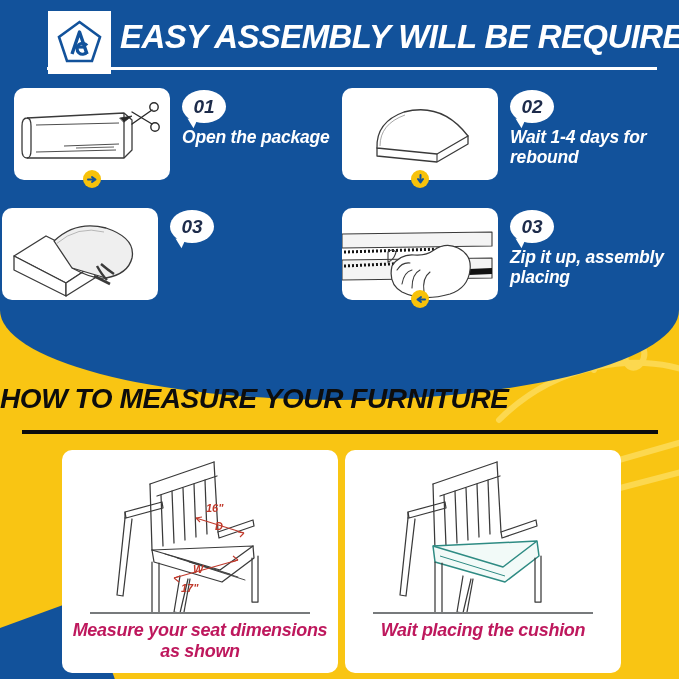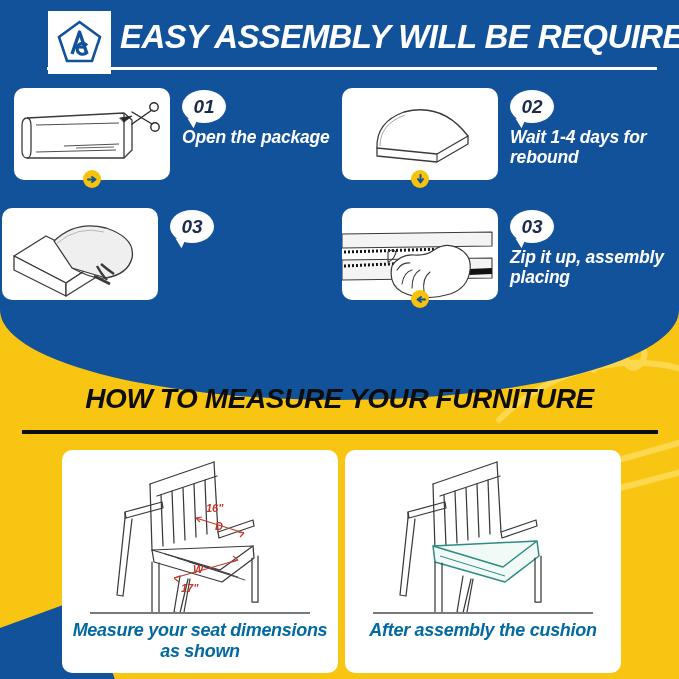--- a/index.html
+++ b/index.html
@@ -126,21 +126,20 @@
   }
 
   
   .deco{
     position:absolute;right:-10px;top:330px;
     z-index:1;opacity:1;
   }
 
   .measure-title{
     position:absolute;left:0;top:383px;width:679px;
-    text-align:center;
     font-size:28px;font-weight:bold;font-style:italic;
     color:#0d0d0d;
     letter-spacing:-0.4px;
     z-index:4;
   }
   .measure-rule{
     position:absolute;left:22px;top:430px;
     width:636px;height:4px;background:#0d0d0d;
     z-index:4;
   }
@@ -162,21 +161,21 @@
     position:absolute;left:0;top:0;width:276px;height:163px;
   }
   .panel-rule{
     position:absolute;left:28px;top:162px;
     width:220px;height:2px;background:#777a7c;
   }
   .panel-cap{
     position:absolute;left:8px;top:170px;width:260px;
     text-align:center;
     font-size:18px;font-weight:bold;font-style:italic;
-    color:#0369a1;line-height:1.16;
+    color:#be185d;line-height:1.16;
     letter-spacing:-0.3px;
   }
 </style>
 </head>
 <body>
 
 <div id="page">
 
   <svg class="deco" width="200" height="349" viewBox="0 0 200 349" fill="none">
     <g stroke="#fcd84f" stroke-width="6" fill="none" stroke-linecap="round">
@@ -406,18 +405,18 @@
         <g fill="none" stroke="#3a3a3a" stroke-width="1.25" stroke-linejoin="round" stroke-linecap="round">
           <path d="M63 68 L55 145 L61 146 L70 69"></path>
           <path d="M90 112 L90 165"></path>
           <path d="M97 113 L97 165"></path>
           <path d="M190 108 L190 152 L196 152 L196 106"></path>
           <path d="M118 126 L112 162 L118 163 L126 129"></path>
           <path d="M128 129 L122 162"></path>
         </g>
       </svg>
       <div class="panel-rule"></div>
-      <div class="panel-cap">After assembly the cushion</div>
+      <div class="panel-cap">Wait placing the cushion</div>
     </div>
 
   </div>
 
 </div>
 
 </body></html>

